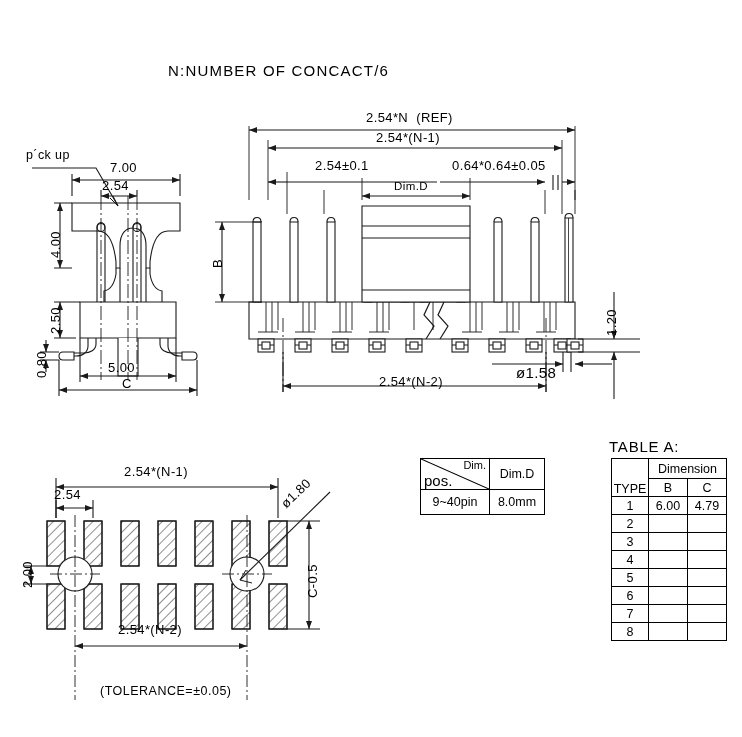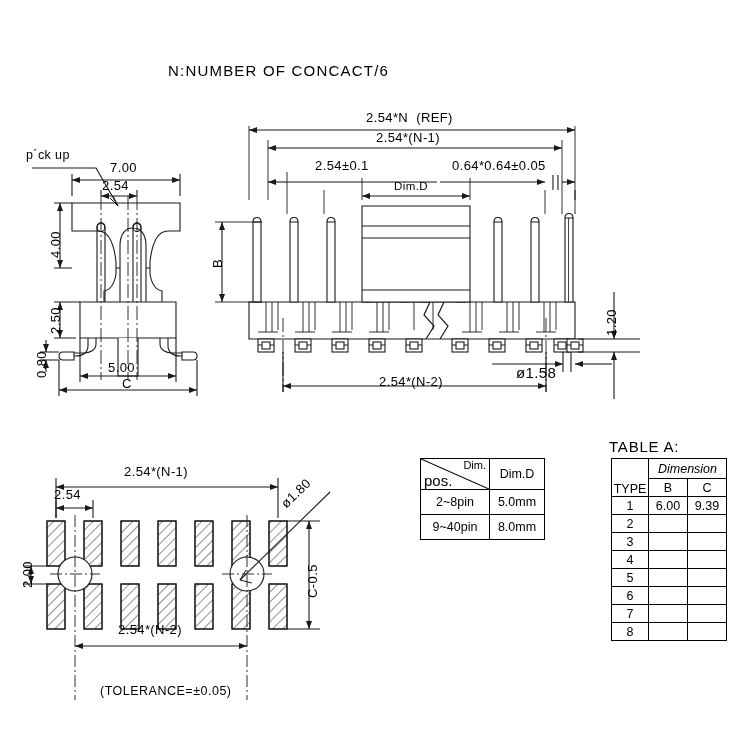--- a/index.html
+++ b/index.html
@@ -376,45 +376,41 @@
       <td style="width:68px;height:30px;position:relative;padding:0;">
         <svg width="68" height="30" style="position:absolute;left:0;top:0;">
           <line x1="0" y1="0" x2="68" y2="30" stroke="#000" stroke-width="1.1"></line>
         </svg>
         <span style="position:absolute;right:3px;top:0px;font-size:11px;">Dim.</span>
         <span style="position:absolute;left:3px;bottom:0px;font-size:15px;text-align:center;">pos.</span>
       </td>
       <td style="width:54px;height:30px;">Dim.D</td>
     </tr>
     <tr>
-      <td style="height:24px;">2~8pin</td>
-      <td style="height:24px;">5.0mm</td>
-    </tr>
-    <tr>
       <td style="height:24px;margin-top:10px;">9~40pin</td>
       <td style="height:24px;">8.0mm</td>
     </tr>
   </tbody>
     </table>
 
   <div class="tbl-title" style="left:609px;top:438px;letter-spacing:.8px;">TABLE A:</div>
   <table class="tbl" style="left:611px;top:458px;">
     <tbody>
         <tr>
       <td rowspan="2" style="width:36px;height:19px;vertical-align:bottom;">TYPE</td>
-      <td colspan="2" style="height:19px;font-style:italic;">Dimension</td>
+      <td colspan="2" style="height:19px;">Dimension</td>
     </tr>
     <tr>
       <td style="width:38px;height:17px;">B</td>
       <td style="width:38px;height:17px;">C</td>
     </tr>
     <tr>
       <td style="height:17px;">1</td>
       <td>6.00</td>
-      <td>9.39</td>
+      <td>4.79</td>
     </tr>
     <tr>
       <td style="height:17px;">2</td>
       <td></td>
       <td></td>
     </tr>
     <tr>
       <td style="height:17px;">3</td>
       <td></td>
       <td></td>

